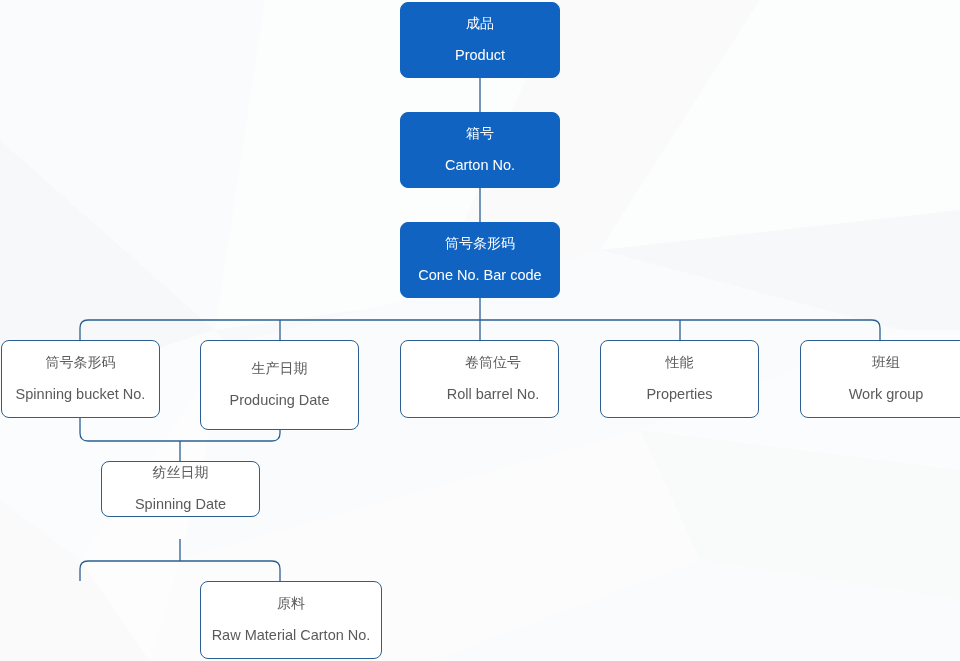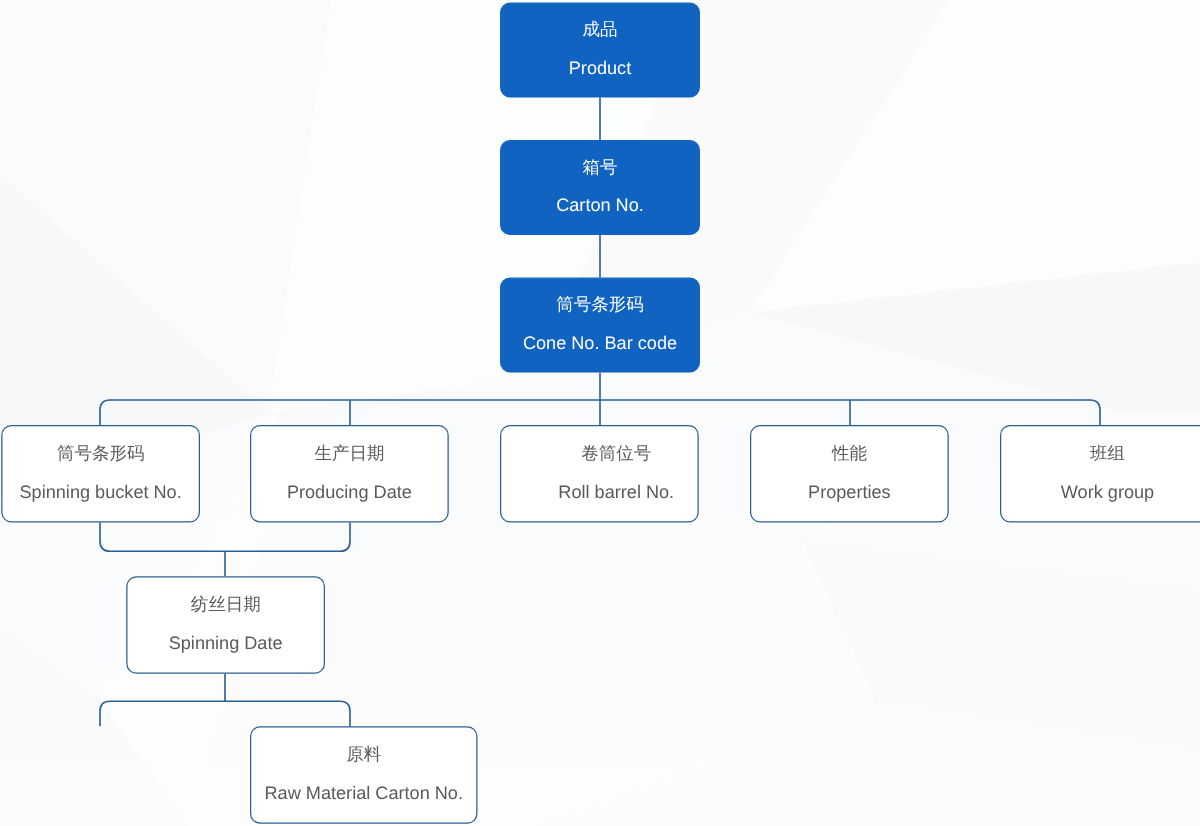--- a/index.html
+++ b/index.html
@@ -133,41 +133,41 @@
   <div class="node filled" id="node-cone-no-bar-code" style="left:400px; top:222px; width:160px; height:76px;">
     <span class="zh">筒号条形码</span>
     <span class="en">Cone No. Bar code</span>
   </div>
 
   <div class="node outline" id="node-spinning-bucket-no" style="left:1px; top:340px; width:159px; height:78px;">
     <span class="zh">筒号条形码</span>
     <span class="en">Spinning bucket No.</span>
   </div>
 
-  <div class="node outline" id="node-producing-date" style="left:200px; top:340px; width:159px; height:78px;justify-content:center;">
+  <div class="node outline" id="node-producing-date" style="left:200px; top:340px; width:159px; height:90px;justify-content:center;">
     <span class="zh">生产日期</span>
     <span class="en">Producing Date</span>
   </div>
 
   <div class="node outline" id="node-roll-barrel-no" style="left:400px; top:340px; width:159px; height:78px;padding-left:27px;">
     <span class="zh">卷筒位号</span>
     <span class="en">Roll barrel No.</span>
   </div>
 
   <div class="node outline" id="node-properties" style="left:600px; top:340px; width:159px; height:78px;">
     <span class="zh">性能</span>
     <span class="en">Properties</span>
   </div>
 
   <div class="node outline" id="node-work-group" style="left:800px; top:340px; width:172px; height:78px;">
     <span class="zh">班组</span>
     <span class="en">Work group</span>
   </div>
 
-  <div class="node outline" id="node-spinning-date" style="left:101px; top:461px; width:159px; height:78px;">
+  <div class="node outline" id="node-spinning-date" style="left:101px; top:461px; width:159px; height:56px;">
     <span class="zh">纺丝日期</span>
     <span class="en">Spinning Date</span>
   </div>
 
 
   <div class="node outline" id="node-raw-material-carton-no" style="left:200px; top:581px; width:182px; height:78px;">
     <span class="zh">原料</span>
     <span class="en">Raw Material Carton No.</span>
   </div>
 

